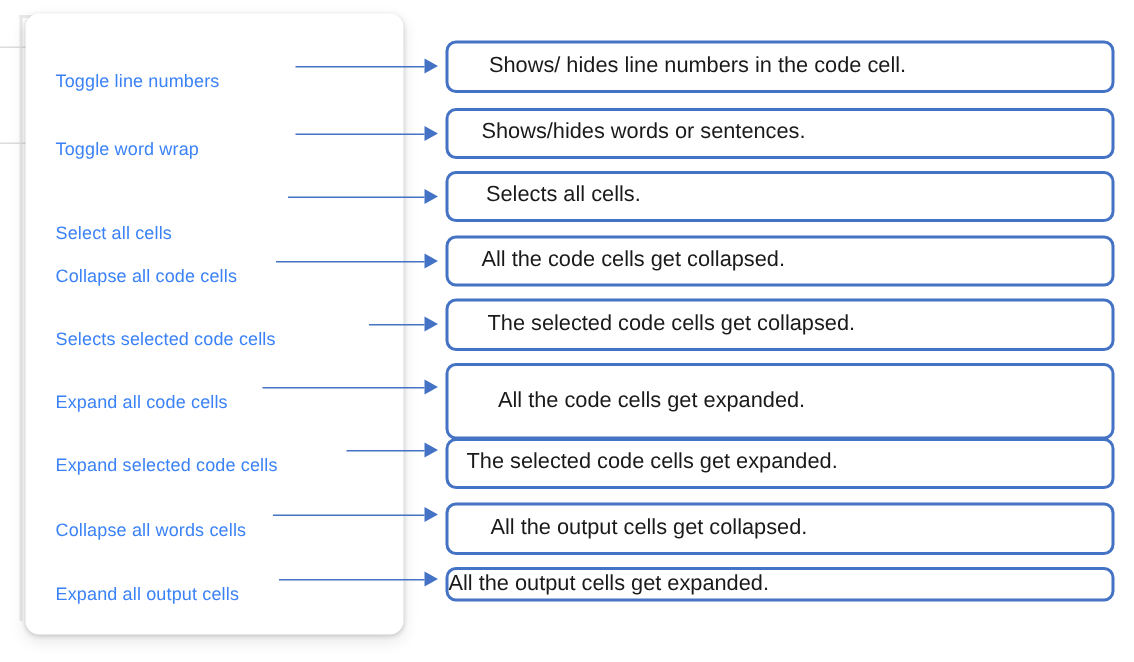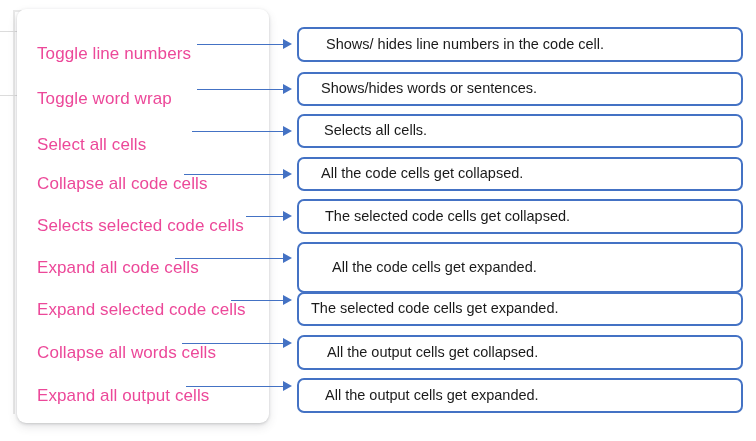--- a/index.html
+++ b/index.html
@@ -67,22 +67,22 @@
   }
   .menu-item {
     position: absolute;
     left: 20px;
     height: 22px;
     display: flex;
     align-items: center;
     white-space: nowrap;
   }
   .menu-item-label {
-    font-size: 17px;
-    color: #ec4899;
+    font-size: 12px;
+    color: #3b82f6;
     letter-spacing: 0.1px;
     line-height: 22px;
   }
 
   
   .arrow {
     position: absolute;
     height: 11px;
     pointer-events: none;
   }
@@ -133,21 +133,21 @@
   <div class="bg-tick t2"></div>
 
   <div class="menu-panel">
     <div class="menu-list">
       <div class="menu-item" style="top:34px">
         <span class="menu-item-label">Toggle line numbers</span>
       </div>
       <div class="menu-item" style="top:79px">
         <span class="menu-item-label">Toggle word wrap</span>
       </div>
-      <div class="menu-item" style="top:125px">
+      <div class="menu-item" style="top:135px">
         <span class="menu-item-label">Select all cells</span>
       </div>
       <div class="menu-item" style="top:164px">
         <span class="menu-item-label">Collapse all code cells</span>
       </div>
       <div class="menu-item" style="top:206px">
         <span class="menu-item-label">Selects selected code cells</span>
       </div>
       <div class="menu-item" style="top:248px">
         <span class="menu-item-label">Expand all code cells</span>
@@ -218,17 +218,17 @@
   </div>
   <div class="desc-box" style="top:242px; height:51px; padding-left:33px">
     <span class="desc-text">All the code cells get expanded.</span>
   </div>
   <div class="desc-box" style="top:292px; height:34px; padding-left:12px">
     <span class="desc-text">The selected code cells get expanded.</span>
   </div>
   <div class="desc-box" style="top:335px; height:35px; padding-left:28px">
     <span class="desc-text">All the output cells get collapsed.</span>
   </div>
-  <div class="desc-box" style="top:378px; height:35px; padding-left:26px">
+  <div class="desc-box" style="top:378px; height:23px; ">
     <span class="desc-text">All the output cells get expanded.</span>
   </div>
 
 </div>
 
 </body></html>

